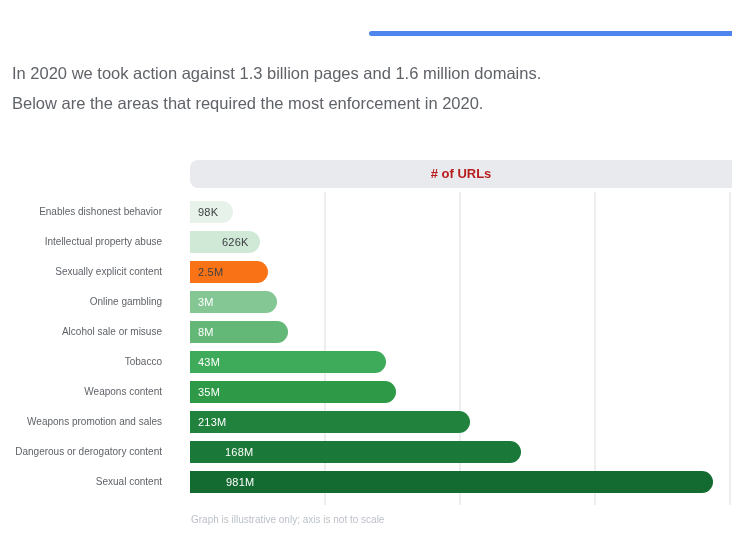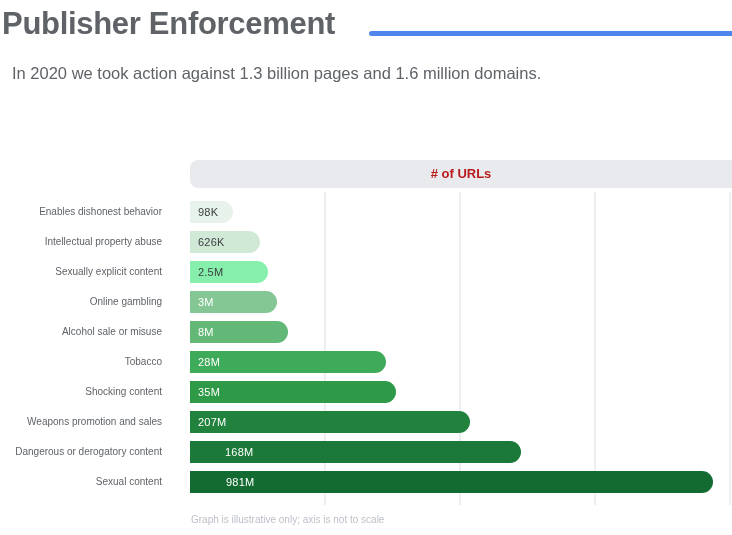--- a/index.html
+++ b/index.html
@@ -99,81 +99,81 @@
     left: 191px; top: 514px;
     font-size: 10px;
     color: #bcc1c8;
   }
 </style>
 </head>
 <body>
 
 <div class="canvas">
 
-  <div class="page-title">Publisher Enforcement</div>
   <div class="title-rule" style="background: rgb(78, 134, 238);"></div>
 
   <div class="subtitle line1">In 2020 we took action against 1.3 billion pages and 1.6 million domains.</div>
+  <div class="subtitle line2">Below are the areas that required the most enforcement in 2020.</div>
 
   <div class="chart-header"># of URLs</div>
 
   <div class="plot-area">
     <div class="gridline g1"></div>
     <div class="gridline g2"></div>
     <div class="gridline g3"></div>
     <div class="gridline g4"></div>
   </div>
 
   <div>
       <div class="chart-row" style="top: 201px;">
         <div class="cat-label">Enables dishonest behavior</div>
         <div class="bar" style="width: 43px; background: rgb(231, 243, 234);">
           <span class="bar-value" style="color: rgb(60, 64, 67);">98K</span>
         </div>
       </div>
       <div class="chart-row" style="top: 231px;">
         <div class="cat-label">Intellectual property abuse</div>
-        <div class="bar" style="width: 70px; background: rgb(208, 233, 215);">
+        <div class="bar" style="width: 70px; background: rgb(208, 233, 215); padding-left: 24px;">
           <span class="bar-value" style="color: rgb(60, 64, 67);">626K</span>
         </div>
       </div>
       <div class="chart-row" style="top: 261px;">
         <div class="cat-label">Sexually explicit content</div>
-        <div class="bar" style="width: 78px; background: #86efac;">
+        <div class="bar" style="width: 78px; background: #f97316;">
           <span class="bar-value" style="color: rgb(60, 64, 67);">2.5M</span>
         </div>
       </div>
       <div class="chart-row" style="top: 291px;">
         <div class="cat-label">Online gambling</div>
         <div class="bar" style="width: 87px; background: rgb(132, 199, 149);">
           <span class="bar-value" style="color: rgb(255, 255, 255);">3M</span>
         </div>
       </div>
       <div class="chart-row" style="top: 321px;">
         <div class="cat-label">Alcohol sale or misuse</div>
         <div class="bar" style="width: 98px; background: rgb(99, 184, 120);">
           <span class="bar-value" style="color: rgb(255, 255, 255);">8M</span>
         </div>
       </div>
       <div class="chart-row" style="top: 351px;">
         <div class="cat-label">Tobacco</div>
         <div class="bar" style="width: 196px; background: rgb(61, 171, 89);">
-          <span class="bar-value" style="color: rgb(255, 255, 255);">28M</span>
+          <span class="bar-value" style="color: rgb(255, 255, 255);">43M</span>
         </div>
       </div>
       <div class="chart-row" style="top: 381px;">
-        <div class="cat-label">Shocking content</div>
+        <div class="cat-label">Weapons content</div>
         <div class="bar" style="width: 206px; background: rgb(46, 154, 72);">
           <span class="bar-value" style="color: rgb(255, 255, 255);">35M</span>
         </div>
       </div>
       <div class="chart-row" style="top: 411px;">
         <div class="cat-label">Weapons promotion and sales</div>
         <div class="bar" style="width: 280px; background: rgb(32, 130, 60);">
-          <span class="bar-value" style="color: rgb(255, 255, 255);">207M</span>
+          <span class="bar-value" style="color: rgb(255, 255, 255);">213M</span>
         </div>
       </div>
       <div class="chart-row" style="top: 441px;">
         <div class="cat-label">Dangerous or derogatory content</div>
         <div class="bar" style="width: 331px; background: rgb(26, 120, 56);">
           <span class="bar-value" style="color: rgb(255, 255, 255); padding-left: 35px;">168M</span>
         </div>
       </div>
       <div class="chart-row" style="top: 471px;">
         <div class="cat-label">Sexual content</div>

